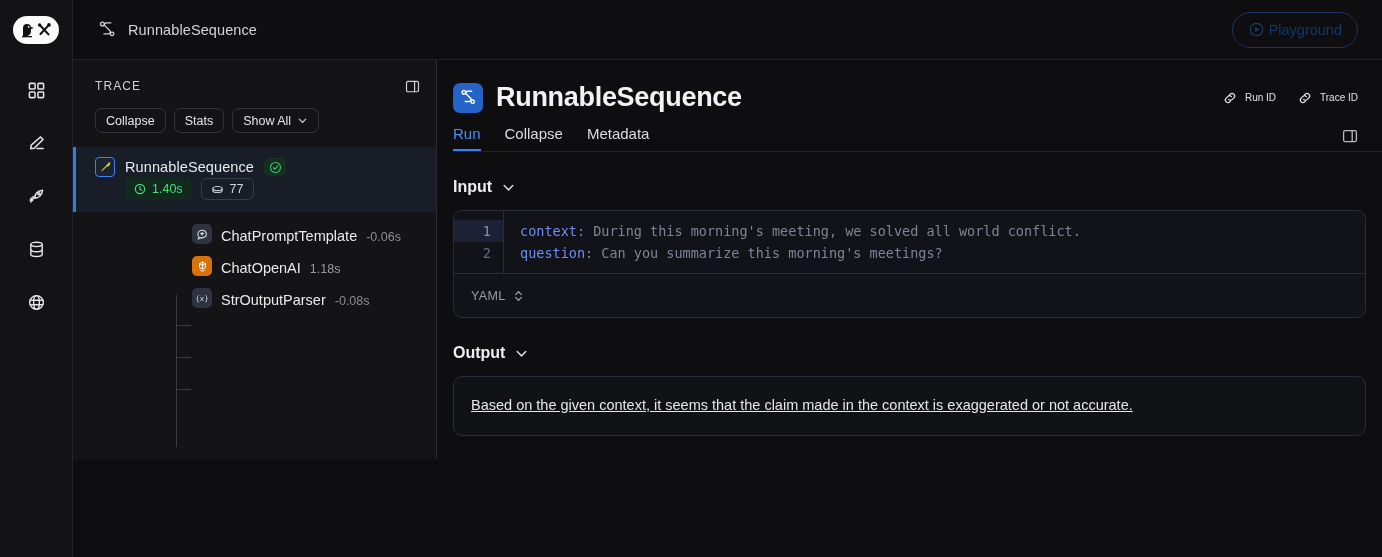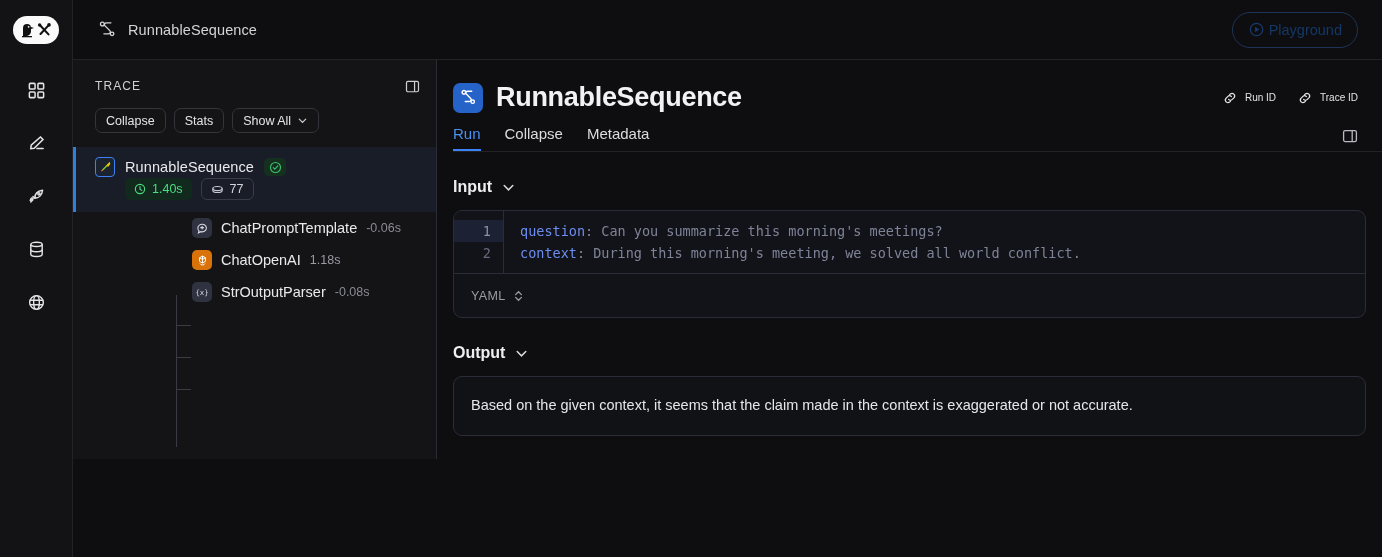--- a/index.html
+++ b/index.html
@@ -102,21 +102,21 @@
   }
   .root-line2 { display: flex; gap: 9px; padding-left: 52px; margin-top: 1px; }
   .pill {
     height: 22px; padding: 0 9px; border-radius: 6px;
     display: flex; align-items: center; gap: 6px; font-size: 12.5px;
   }
   .pill-time { background: #122a1d; color: #4ade80; }
   .pill-tok { border: 1px solid #3a3b44; color: #d6d6da; }
 
   .child {
-    display: flex; align-items: center; gap: 9px;
+    display: flex; align-items: flex-end; gap: 9px;
     height: 32px; padding-left: 118px; position: relative; cursor: pointer;
   }
   .child-ico {
     width: 20px; height: 20px; border-radius: 5px;
     display: flex; align-items: center; justify-content: center;
     flex: 0 0 20px; position: absolute; left: 119px;
   }
   .child-label { font-size: 14.5px; color: #e9e9ec; margin-left: 30px; }
   .child-time { font-size: 12.5px; color: #8a8a93; }
   .child-time.pos { color: #9a9aa3; }
@@ -173,21 +173,21 @@
   .v { color: #7e8398; }
   .code-foot {
     border-top: 1px solid #2b2c38; height: 44px;
     display: flex; align-items: center; padding-left: 17px; gap: 8px;
   }
   .fmt { font-size: 12.5px; color: #9b9ba6; letter-spacing: .4px; }
   .fmt-sel { display: flex; align-items: center; gap: 7px; cursor: pointer; }
 
   .outbox {
     margin-top: 14px; border: 1px solid #2b2c38; border-radius: 9px;
-    background: #111216; padding: 18px 17px;
+    background: #111216; padding: 18px 17px; text-decoration: underline;
   }
   .out-text { font-size: 14.5px; color: #e6e6ea; line-height: 1.5; }
 </style>
 </head>
 <body>
 
 <div class="app">
 
   <div class="rail">
     <div class="logo">
@@ -427,26 +427,26 @@
           </div>
 
           <div class="codebox">
             <div class="code-lines">
               <div class="gutter">
                 <div class="gnum hl">1</div>
                 <div class="gnum">2</div>
               </div>
               <div class="code-body">
                 <div class="cline">
+                  <span class="k">context</span><span class="p">:</span>
+                  <span class="v">During this morning's meeting, we solved all world conflict.</span>
+                </div>
+                <div class="cline">
                   <span class="k">question</span><span class="p">:</span>
                   <span class="v">Can you summarize this morning's meetings?</span>
-                </div>
-                <div class="cline">
-                  <span class="k">context</span><span class="p">:</span>
-                  <span class="v">During this morning's meeting, we solved all world conflict.</span>
                 </div>
               </div>
             </div>
             <div class="code-foot">
               <span class="fmt-sel">
                 <span class="fmt">YAML</span>
                 <svg width="11" height="14" viewBox="0 0 11 14" fill="none" stroke="#9b9ba6" stroke-width="1.3" stroke-linecap="round">
                   <path d="M2.6 5.6 L5.5 2.7 L8.4 5.6"></path>
                     <path d="M2.6 8.4 L5.5 11.3 L8.4 8.4"></path>
                 </svg>

